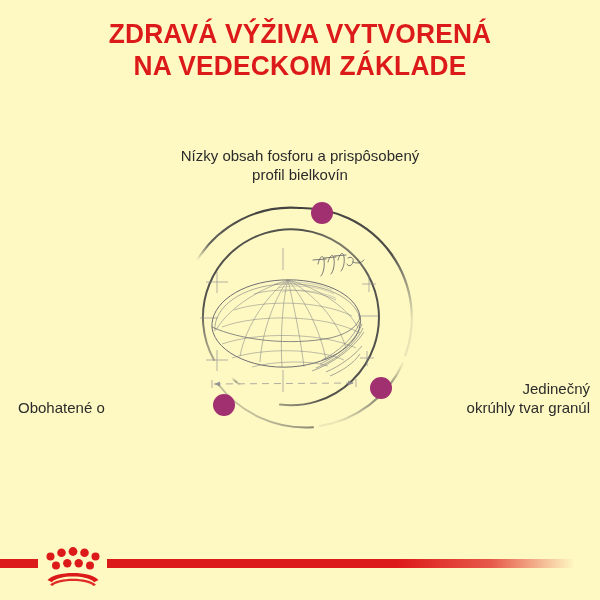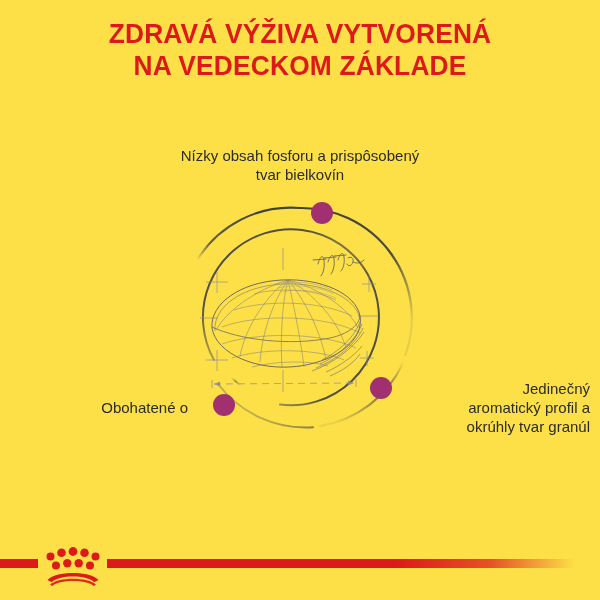--- a/index.html
+++ b/index.html
@@ -12,21 +12,21 @@
     background: #ffffff;
     font-family: "Liberation Sans", sans-serif;
     overflow: hidden;
     position: relative;
   }
 
   #page {
     position: relative;
     width: 600px;
     height: 600px;
-    background: #fde047;
+    background: #fef9c3;
   }
 
   
   .headline {
     position: absolute;
     left: 0;
     top: 18px;
     width: 600px;
     text-align: center;
     color: #dd1a1a;
@@ -58,21 +58,21 @@
   #callout-top {
     left: 130px;
     top: 146px;
     width: 340px;
     text-align: center;
   }
   #callout-left {
     left: 18px;
     top: 398px;
     width: 170px;
-    text-align: right;
+    text-align: left;
   }
   #callout-right {
     left: 400px;
     top: 379px;
     width: 190px;
     text-align: right;
   }
 
   
   #diagram {
@@ -103,30 +103,29 @@
 
 <div id="page">
 
   <div class="headline">
     <span class="line">ZDRAVÁ VÝŽIVA VYTVORENÁ</span>
     <span class="line">NA VEDECKOM ZÁKLADE</span>
   </div>
 
   <div class="callout" id="callout-top">
     <span class="line">Nízky obsah fosforu a prispôsobený</span>
-    <span class="line">tvar bielkovín</span>
+    <span class="line">profil bielkovín</span>
   </div>
 
   <div class="callout" id="callout-left">
     <span class="line">Obohatené o</span>
   </div>
 
   <div class="callout" id="callout-right">
     <span class="line">Jedinečný</span>
-    <span class="line">aromatický profil a</span>
     <span class="line">okrúhly tvar granúl</span>
   </div>
 
   <div id="diagram">
     <svg width="260" height="260" viewBox="0 0 260 260" xmlns="http://www.w3.org/2000/svg">
       <defs>
 
         <linearGradient id="gOuterA" x1="0%" y1="100%" x2="100%" y2="0%">
           <stop offset="0%" stop-color="#4a4a4a" stop-opacity="0"></stop>
           <stop offset="22%" stop-color="#4a4a4a" stop-opacity="0.85"></stop>

